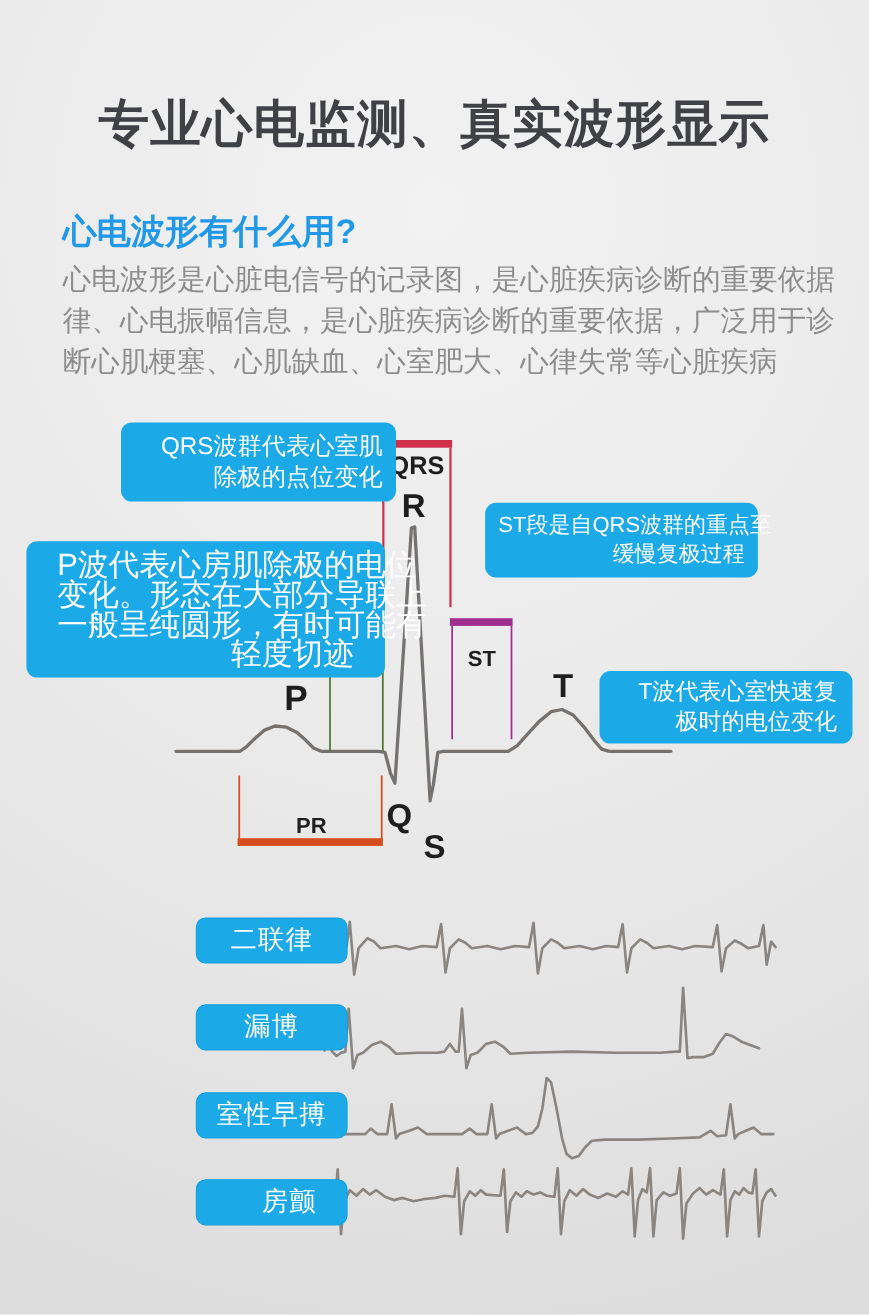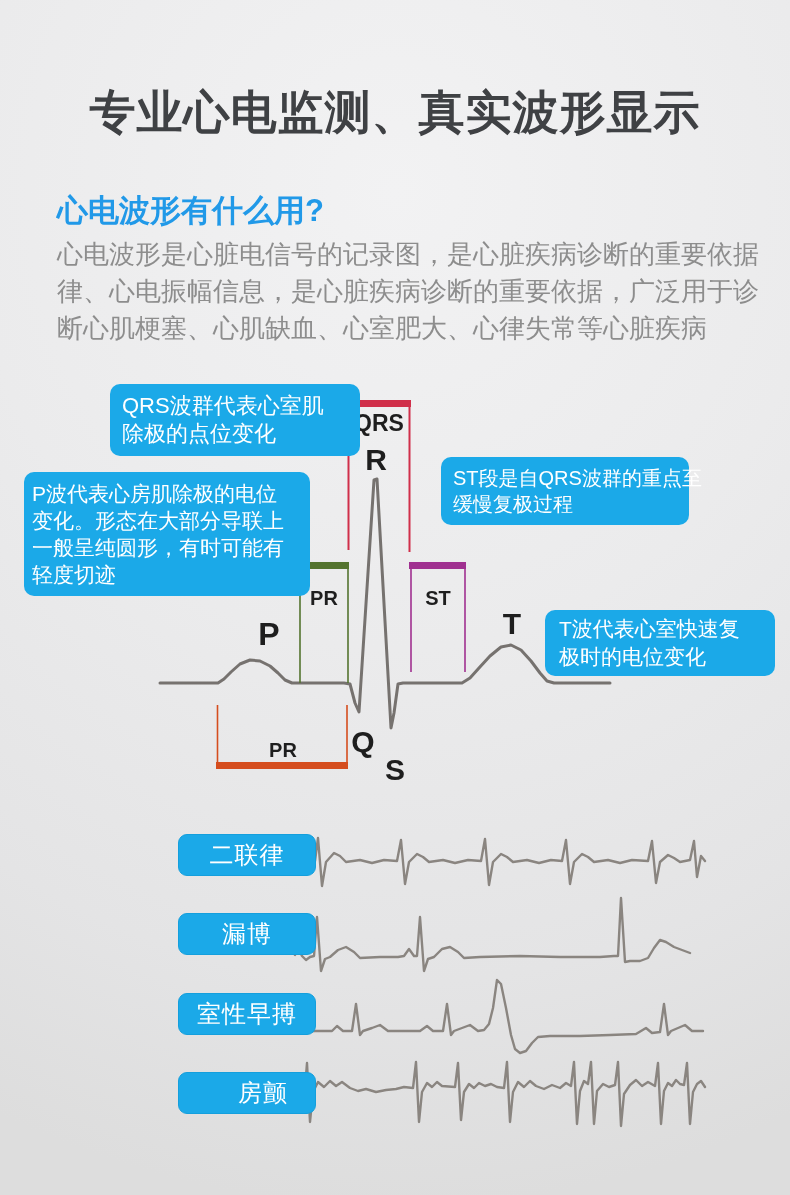--- a/index.html
+++ b/index.html
@@ -21,23 +21,23 @@
     position:absolute;left:57px;top:236px;width:700px;
     font-size:26px;line-height:37px;color:var(--paragraph-gray,#8d8d8d);
   }
   .intro-line{white-space:nowrap;}
   svg.layer{position:absolute;left:0;top:0;width:790px;height:1195px;z-index:1;}
   svg text{font-family:inherit;font-weight:bold;fill:#1e1e1e;}
   .callout{
     position:absolute;z-index:2;border-radius:10px;
     background:var(--accent-blue,#1ba9e8);color:#ffffff;
   }
-  .callout .cline{white-space:nowrap;}
+  .callout .cline{white-space:nowrap;text-align:right;}
   .callout-qrs{left:110px;top:384px;width:226px;padding:8px 12px;font-size:22px;line-height:28px;}
-  .callout-p{left:24px;top:472px;width:270px;padding:8px 8px;font-size:21px;line-height:27px;}
+  .callout-p{left:24px;top:492px;width:270px;padding:8px 28px;font-size:28px;line-height:27px;}
   .callout-st{left:441px;top:457px;width:248px;padding:8px 12px;font-size:20px;line-height:26px;box-sizing:border-box;}
   .callout-t{left:545px;top:584px;width:230px;padding:5px 14px;font-size:21px;line-height:28px;box-sizing:border-box;margin-top:26px;}
   .strip-label{
     position:absolute;left:130px;width:138px;height:42px;z-index:2;
     background:var(--accent-blue,#1ba9e8);border:1px solid #149fdd;border-radius:9px;
     color:#ffffff;font-size:24px;line-height:40px;text-align:center;
     box-sizing:border-box;letter-spacing:1px;margin-left:48px;
   }
   .strip-label.r0{top:834px;}
   .strip-label.r1{top:913px;}

